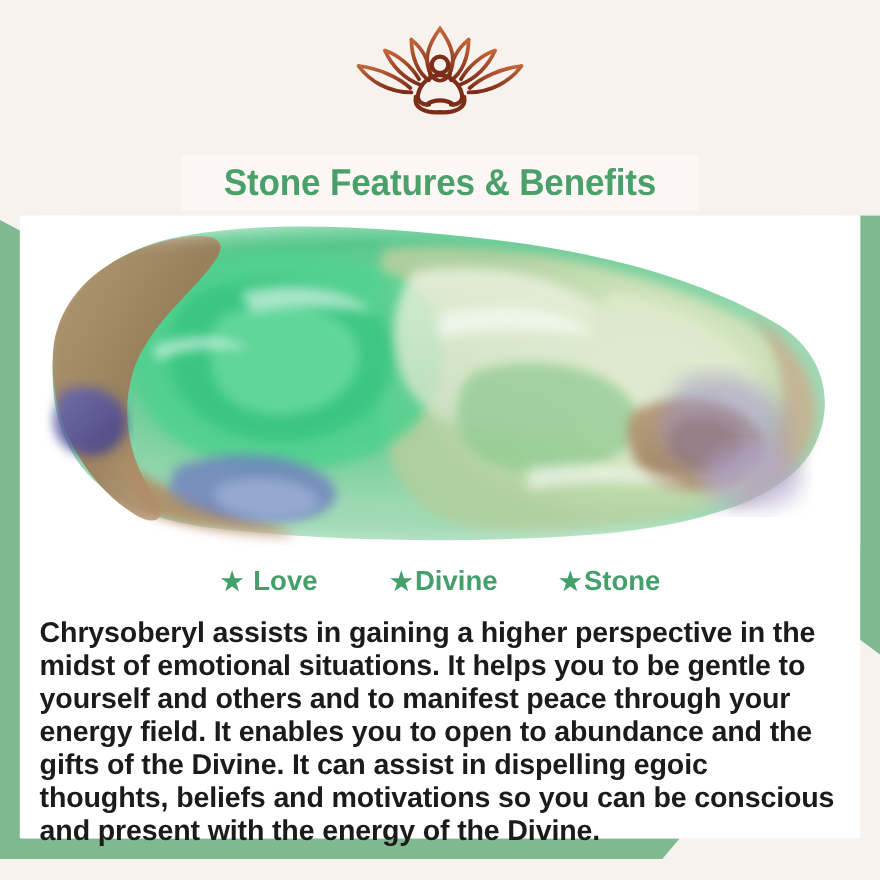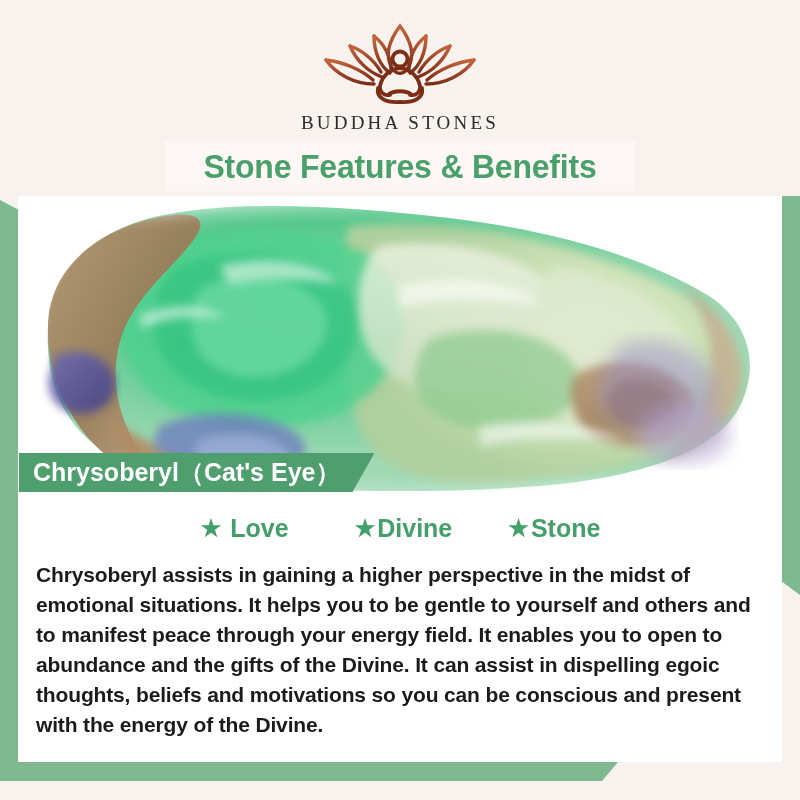--- a/index.html
+++ b/index.html
@@ -189,21 +189,21 @@
   .kw-gap-a { width: 66px; }
   .kw-gap-b { width: 56px; }
   .kw-peace .kw-star { margin-right: 9px; }
 
   
   .body-text {
     position: absolute;
     left: 36px;
     top: 560px;
     width: 730px;
-    font-size: 21px;
+    font-size: 26px;
     line-height: 30px;
     color: #1b1b1b;
     font-weight: 600;
     letter-spacing: -0.15px;
     text-align: left;
   }
 </style>
 </head>
 <body>
 
@@ -249,21 +249,20 @@
 
           <circle cx="100" cy="43" r="7.5"></circle>
 
           <path d="M100 52 C 90 53, 82 60, 80 70 C 79 76, 84 80, 90 79"></path>
           <path d="M100 52 C 110 53, 118 60, 120 70 C 121 76, 116 80, 110 79"></path>
 
           <path d="M78 72 C 76 82, 86 87, 100 86 C 114 87, 124 82, 122 72"></path>
           <path d="M88 79 C 94 74, 106 74, 112 79"></path>
         </g>
       </svg>
-      <span class="logo-text">BUDDHA STONES</span>
     </div>
 
     <div class="title-plate"></div>
     <div class="title-text">Stone Features &amp; Benefits</div>
   </div>
 
   <div class="stone-area">
     <svg class="stone-img" viewBox="0 0 763 300" preserveAspectRatio="none">
       <defs>
         <radialGradient id="gA" cx="38%" cy="32%" r="58%">
@@ -359,23 +358,20 @@
 
       <g filter="url(#blr2)">
         <path d="M0 0 H763 V28 C 600 2, 300 -4, 0 26 Z" fill="#ffffff"></path>
         <path d="M0 300 H763 V272 C 620 300, 240 304, 0 278 Z" fill="#ffffff"></path>
         <path d="M0 0 V300 H18 C 10 200, 12 90, 22 0 Z" fill="#ffffff"></path>
         <path d="M763 0 V300 H734 C 748 200, 750 80, 740 0 Z" fill="#ffffff"></path>
       </g>
     </svg>
   </div>
 
-  <div class="name-banner">
-    <span class="name-banner-text">Chrysoberyl（Cat's Eye）</span>
-  </div>
 
   <div class="keywords">
     <span class="kw kw-peace">
       <span class="kw-star">★</span>
       <span>Love</span>
     </span>
     <span class="kw-gap-a"></span>
     <span class="kw">
       <span class="kw-star">★</span>
       <span>Divine</span>

